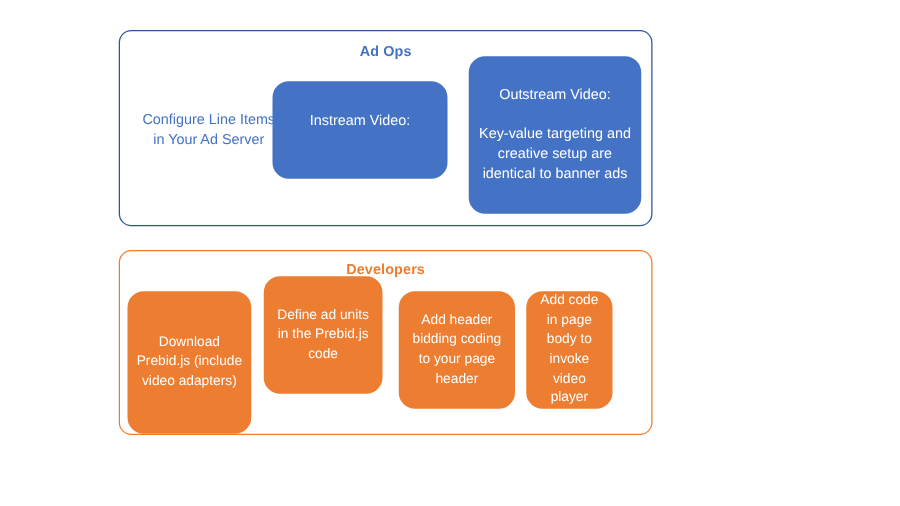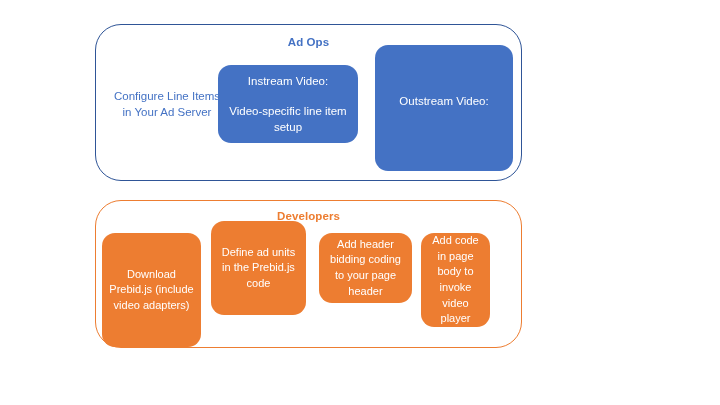--- a/index.html
+++ b/index.html
@@ -18,21 +18,21 @@
   .canvas {
     position: absolute;
     inset: 0;
   }
 
   
   .group {
     position: absolute;
     box-sizing: border-box;
     background: #ffffff;
-    border-radius: 26px;
+    border-radius: 10px;
   }
   .group-adops {
     left: 95px;
     top: 24px;
     width: 427px;
     height: 157px;
     border: 1.2px solid #2F5597;
   }
   .group-developers {
     left: 95px;
@@ -121,45 +121,45 @@
   .node-outstream {
     left: 279px;
     top: 20px;
     width: 138px;
     height: 126px;
   }
 
   
   .node-d1 { left: 6px;   top: 32px; width: 99px; height: 114px; }
   .node-d2 { left: 115px; top: 20px; width: 95px; height: 94px; }
-  .node-d3 { left: 223px; top: 32px; width: 93px; height: 70px; }
+  .node-d3 { left: 223px; top: 32px; width: 93px; height: 94px; }
   .node-d4 { left: 325px; top: 32px; width: 69px; height: 94px; }
 </style>
 </head>
 <body>
 
 <div class="canvas">
 
   <div class="group group-adops">
 
     <div class="group-title">Ad Ops</div>
 
     <div class="plain-node configure">
       <span>Configure Line Items in Your Ad Server</span>
     </div>
 
     <div class="node node-blue node-instream">
       <span class="node-heading">Instream Video:</span>
       <span class="node-gap"></span>
-      <span class="node-body">Video-specific line item setup</span>
     </div>
 
     <div class="node node-blue node-outstream">
       <span class="node-heading">Outstream Video:</span>
       <span class="node-gap"></span>
+      <span class="node-body">Key-value targeting and creative setup are identical to banner ads</span>
     </div>
 
   </div>
 
   <div class="group group-developers">
 
     <div class="group-title">Developers</div>
 
     <div class="node node-orange node-d1">
       <span class="node-body">Download Prebid.js (include video adapters)</span>

